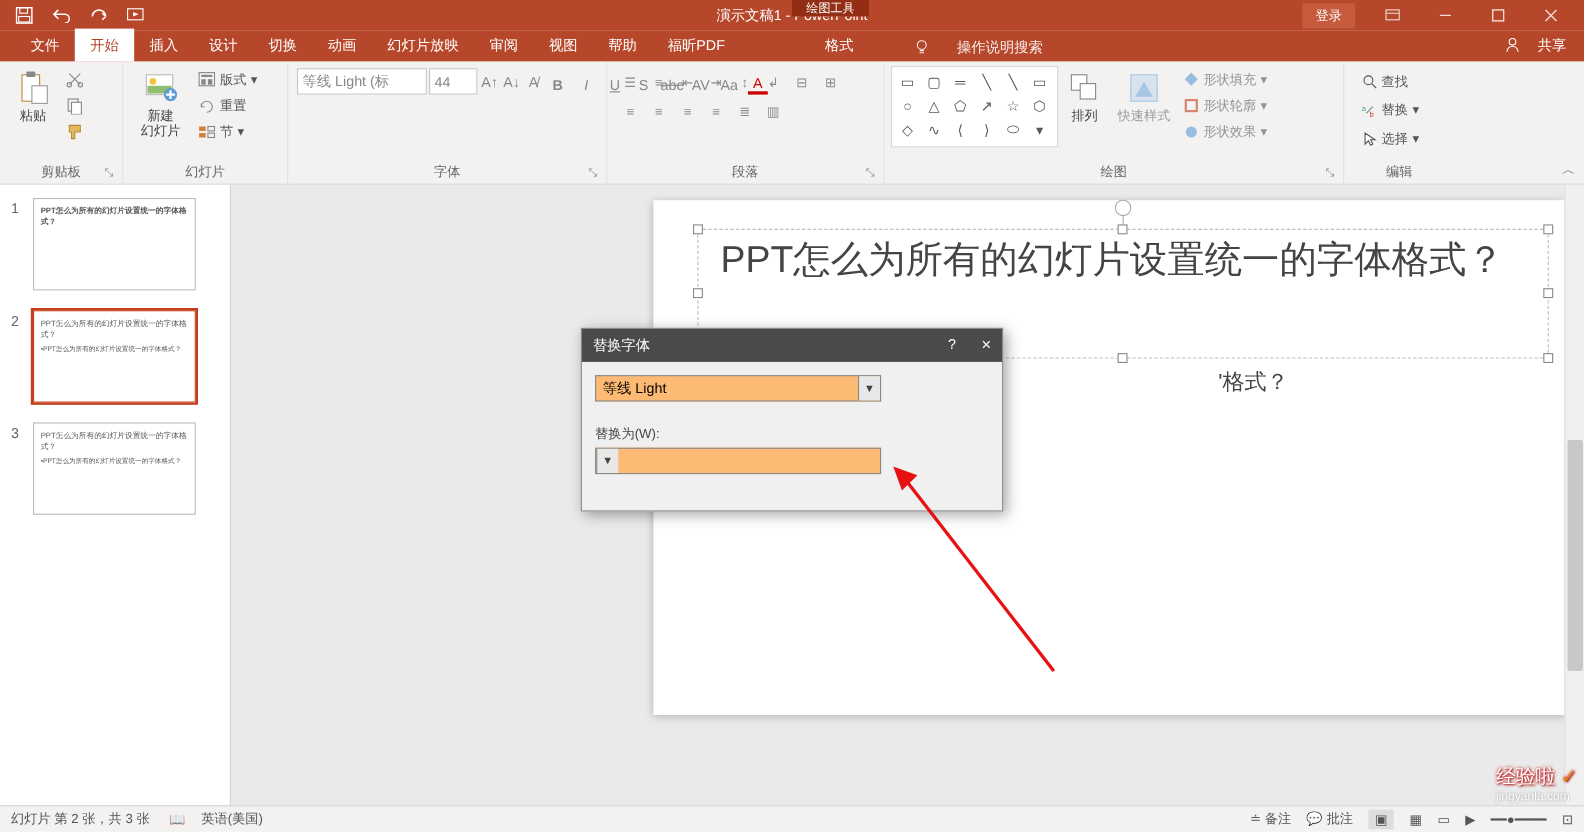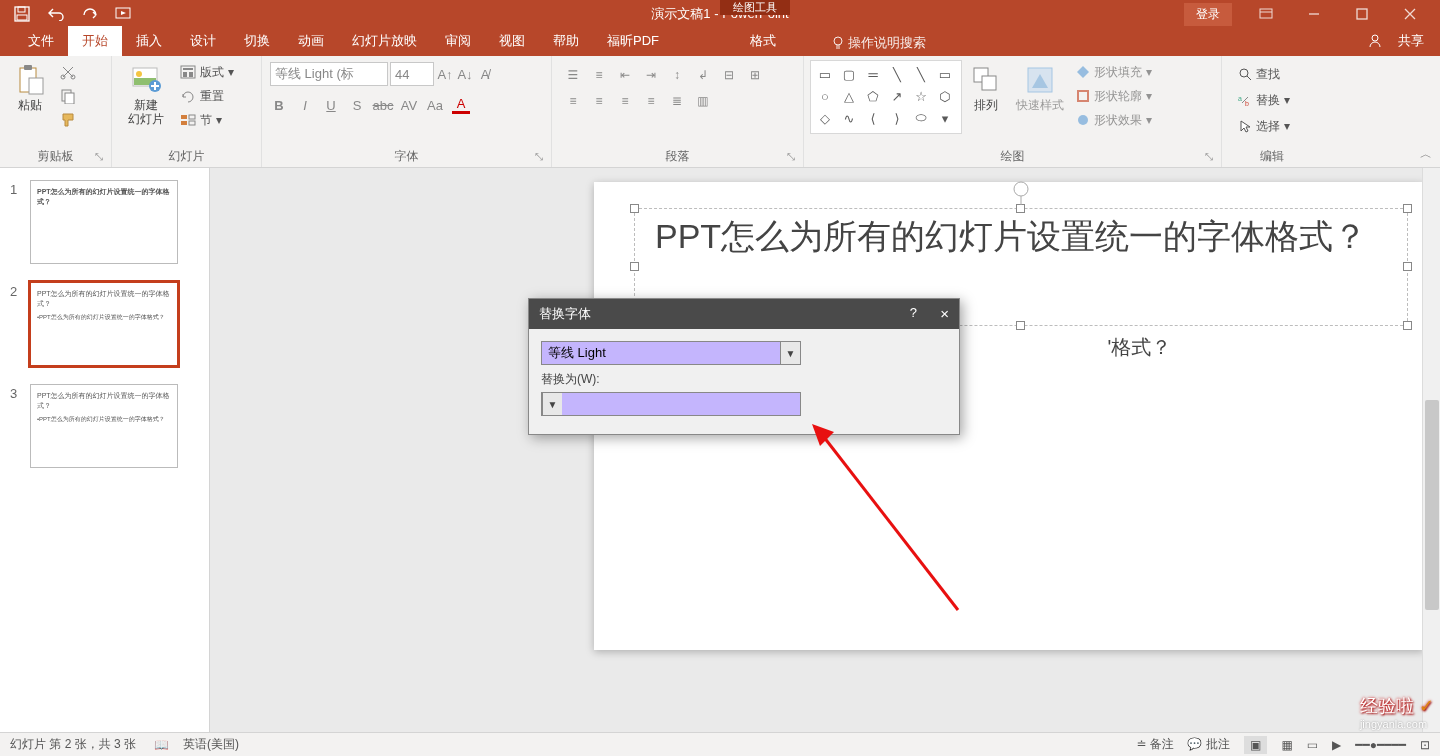--- a/index.html
+++ b/index.html
@@ -10,21 +10,21 @@
 .title-center{position:absolute;left:0;right:0;text-align:center;font-size:13px;pointer-events:none}
 .context-tab{position:absolute;left:720px;top:0;height:15px;width:70px;background:#932e14;display:flex;align-items:center;justify-content:center;font-size:11px}
 .win-right{position:absolute;right:6px;top:0;display:flex;align-items:center;height:28px;gap:0}
 .login-btn{background:#C75B3D;padding:3px 12px;margin-right:10px;font-size:12px}
 .win-btn{width:48px;height:28px;display:flex;align-items:center;justify-content:center;cursor:pointer;opacity:.8}
 .ribbon-tabs{height:28px;background:#B7472A;display:flex;align-items:flex-end;color:#fff;padding-left:14px;position:relative}
 .rtab{padding:6px 14px;font-size:13px;cursor:pointer}
 .rtab.active{background:#ffffff;color:#B7472A}
 .rtab.fmt{position:absolute;left:736px}
 .share{position:absolute;right:16px;top:4px;font-size:13px;display:flex;align-items:center;gap:16px}
-.tell-me{position:absolute;left:830px;top:6px;font-size:13px;display:flex;align-items:center;gap:2px;opacity:.9}
+.tell-me{position:absolute;left:830px;top:6px;font-size:13px;display:flex;align-items:center;gap:24px;opacity:.9}
 .ribbon{height:112px;background:#F3F2F1;border-bottom:1px solid #d4d4d4;display:flex;position:relative}
 .group{display:flex;flex-direction:column;padding:4px 6px 2px;border-right:1px solid #e1e1e1;height:100%}
 .group-body{flex:1;display:flex;align-items:flex-start}
 .group-label{text-align:center;font-size:12px;color:#666;padding-top:2px;position:relative}
 .dlaunch{position:absolute;right:2px;bottom:2px;font-size:10px;color:#888;cursor:pointer}
 .vbtn{display:flex;flex-direction:column;align-items:center;justify-content:center;width:48px;padding:4px 2px;cursor:pointer}
 .vbtn .ic{width:32px;height:32px;margin-bottom:2px}
 .vbtn .lbl{font-size:12px;text-align:center;line-height:14px}
 .mini-col{display:flex;flex-direction:column;gap:4px;padding:2px 4px}
 .mini-btn{height:20px;display:flex;align-items:center;font-size:12px;color:#555;cursor:pointer;gap:4px;padding:0 2px}
@@ -44,28 +44,28 @@
 .thumb{width:148px;height:84px;background:#fff;border:1px solid #bbb;position:relative;font-size:7px;color:#555;padding:6px}
 .thumb.sel{outline:2px solid #C43E1C;border-color:#C43E1C}
 .slide-area{flex:1;position:relative;background:#eaeaea}
 .vscroll{position:absolute;right:0;top:0;bottom:0;width:18px;background:#f0f0f0;border-left:1px solid #dcdcdc}
 .vthumb{position:absolute;top:232px;width:14px;left:2px;height:210px;background:#c8c8c8;border-radius:2px}
 .slide{position:absolute;left:384px;top:14px;width:830px;height:468px;background:#fff;box-shadow:0 2px 8px rgba(0,0,0,.25)}
 .tbox{position:absolute;left:40px;top:26px;width:774px;height:118px;border:1px dashed #bdbdbd}
 .handle{width:9px;height:9px;background:#fff;border:1px solid #888;position:absolute}
 .tbox-text{font-size:34px;color:#444;padding:4px 20px;line-height:46px}
 .body-text{position:absolute;left:62px;top:152px;font-size:20px;color:#444}
-.dialog{position:absolute;left:528px;top:298px;width:432px;background:#f0f0f0;border:1px solid #888;box-shadow:3px 3px 12px rgba(0,0,0,.35)}
+.dialog{position:absolute;left:528px;top:298px;width:384px;background:#f0f0f0;border:1px solid #888;box-shadow:3px 3px 12px rgba(0,0,0,.35)}
 .dlg-title{height:30px;background:#4a4a4a;color:#fff;display:flex;align-items:center;padding:0 10px;font-size:13px;position:relative}
 .dlg-help{position:absolute;right:42px;top:6px;cursor:pointer}
 .dlg-close{position:absolute;right:10px;top:6px;cursor:pointer;font-size:15px}
 .dlg-body{padding:12px;display:flex}
 .dlg-left{flex:1}
 .dlg-label{font-size:12px;margin-bottom:4px}
-.dlg-combo{width:260px;height:24px;border:1px solid #888;background:#c4b5fd;display:flex;align-items:flex-start;position:relative;margin-bottom:6px}
+.dlg-combo{width:260px;height:24px;border:1px solid #888;background:#fdba74;display:flex;align-items:flex-start;position:relative;margin-bottom:21px}
 .dlg-combo input{border:none;flex:1;height:100%;padding:0 6px;font-size:13px;outline:none;background:transparent}
 .dlg-combo.sel input{background:#0a5bc4;color:#fff}
 .dd{width:20px;height:22px;border-left:1px solid #888;display:flex;align-items:center;justify-content:center;background:#e8e8e8;font-size:10px}
 .dlg-right{width:96px;display:flex;flex-direction:column;gap:8px;padding-left:10px}
 .dlg-btn{height:26px;border:1px solid #888;background:#e9e9e9;display:flex;align-items:center;justify-content:center;font-size:12px;cursor:pointer}
 .dlg-btn.primary{border:2px solid #2a7ad0}
 .arrow{position:absolute;pointer-events:none}
 .status{position:absolute;bottom:0;left:0;right:0;height:24px;background:#F3F2F1;border-top:1px solid #d4d4d4;display:flex;align-items:center;font-size:12px;color:#555;padding:0 10px}
 .status-right{margin-left:auto;display:flex;align-items:center;gap:14px}
 .watermark{position:absolute;right:6px;bottom:26px;font-size:18px;font-weight:normal;color:#fff;text-shadow:0 0 3px #c00,1px 1px 2px #800}
@@ -226,21 +226,21 @@
               <rect x="1" y="8" width="6" height="4" fill="#d37f3c"></rect>
               <rect x="9" y="2" width="6" height="4" fill="none" stroke="#888"></rect>
               <rect x="9" y="8" width="6" height="4" fill="none" stroke="#888"></rect>
             </svg><span>节</span> ▾</div>
       </div>
     </div>
     <div class="group-label">幻灯片</div>
   </div>
 
   <div class="group" style="width:290px">
-    <div class="group-body" style="flex-direction:column">
+    <div class="group-body" style="flex-direction:row">
       <div class="font-row">
         <div class="combo" style="width:118px">
             <span>等线 Light (标</span>
           </div>
         <div class="combo" style="width:44px">
             <span>44</span>
           </div>
         <span class="ic-sm">A↑</span>
         <span class="ic-sm">A↓</span>
         <span class="ic-sm">A̸</span>

